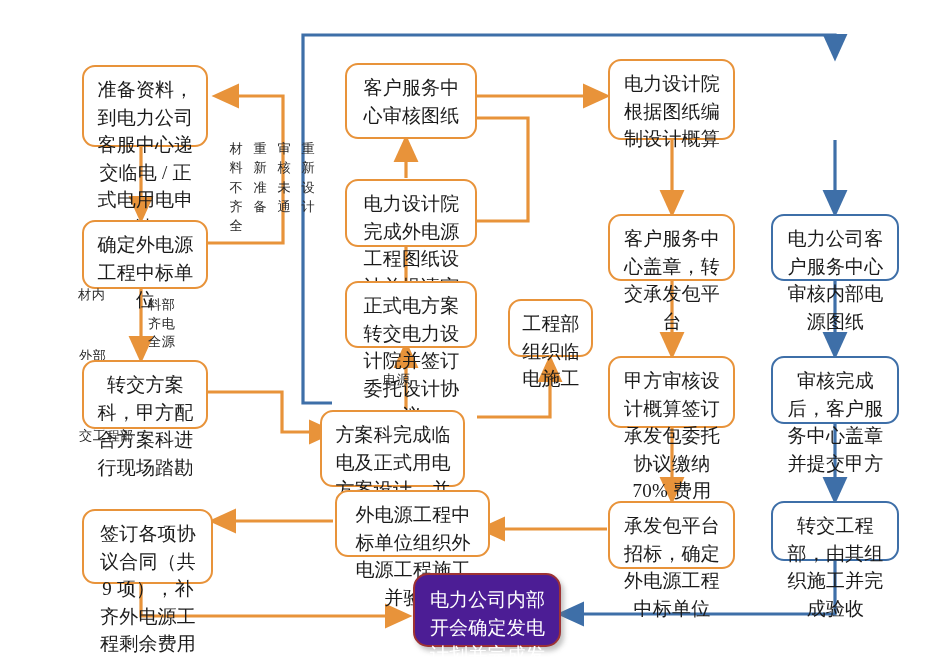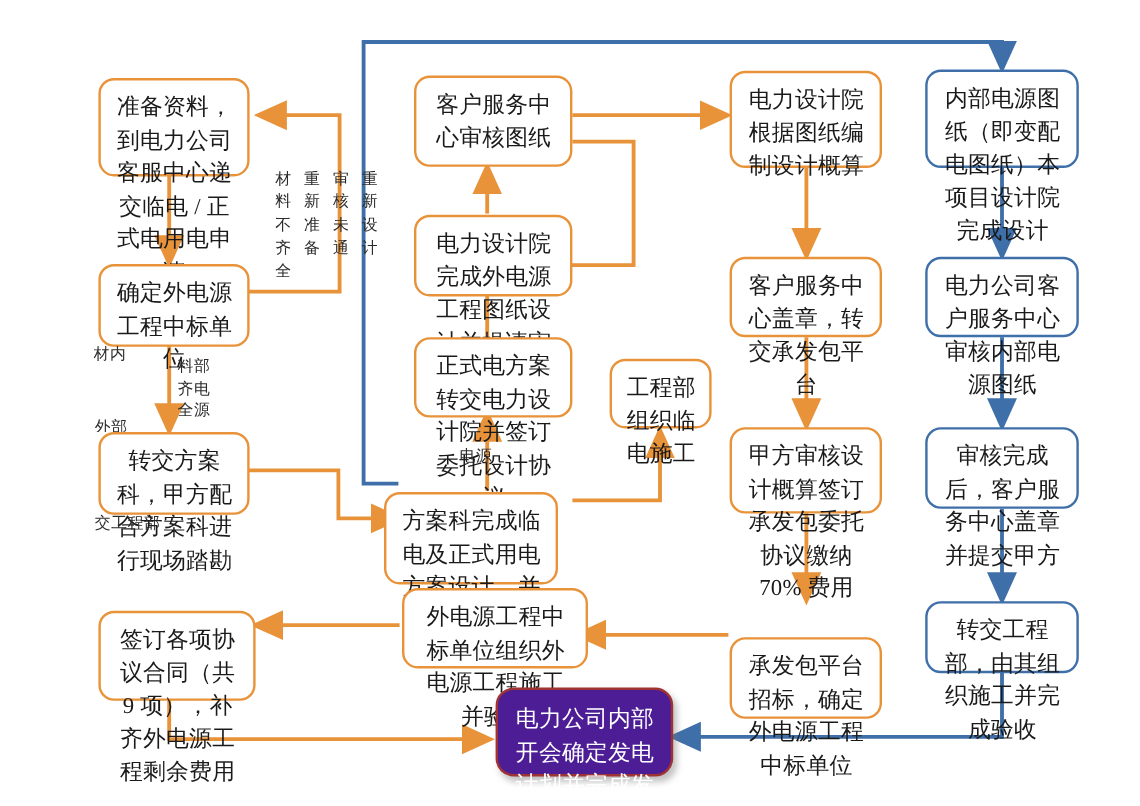--- a/index.html
+++ b/index.html
@@ -132,23 +132,22 @@
   <div class="node" style="left:508px;top:299px;width:85px;height:58px;">工程部组织临电施工</div>
 
   <div class="node" style="left:335px;top:490px;width:155px;height:67px;">外电源工程中标单位组织外电源工程施工并验收</div>
 
   <div class="node" style="left:608px;top:214px;width:127px;height:67px;">客户服务中心盖章，转交承发包平台</div>
 
   <div class="node" style="left:608px;top:59px;width:127px;height:81px;">电力设计院根据图纸编制设计概算</div>
 
   <div class="node" style="left:608px;top:356px;width:127px;height:72px;">甲方审核设计概算签订承发包委托协议缴纳 70% 费用</div>
 
-  <div class="node" style="left:608px;top:531px;width:127px;height:68px;">承发包平台招标，确定外电源工程中标单位</div>
+  <div class="node" style="left:608px;top:501px;width:127px;height:68px;">承发包平台招标，确定外电源工程中标单位</div>
 
-  <div class="node blue" style="left:771px;top:58px;width:128px;height:82px;">内部电源图纸（即变配电图纸）本项目设计院完成设计</div>
 
   <div class="node blue" style="left:771px;top:214px;width:128px;height:67px;">电力公司客户服务中心审核内部电源图纸</div>
 
   <div class="node blue" style="left:771px;top:356px;width:128px;height:68px;">审核完成后，客户服务中心盖章并提交甲方</div>
 
   <div class="node blue" style="left:771px;top:501px;width:128px;height:60px;">转交工程部，由其组织施工并完成验收</div>
 
   <div class="node redfill" style="left:413px;top:573px;width:148px;height:74px;padding:11px 12px 8px 13px;">电力公司内部开会确定发电计划并完成发电。</div>
 
   <div class="vlabel" style="left:228px;top:139px;">材料不齐全</div>

